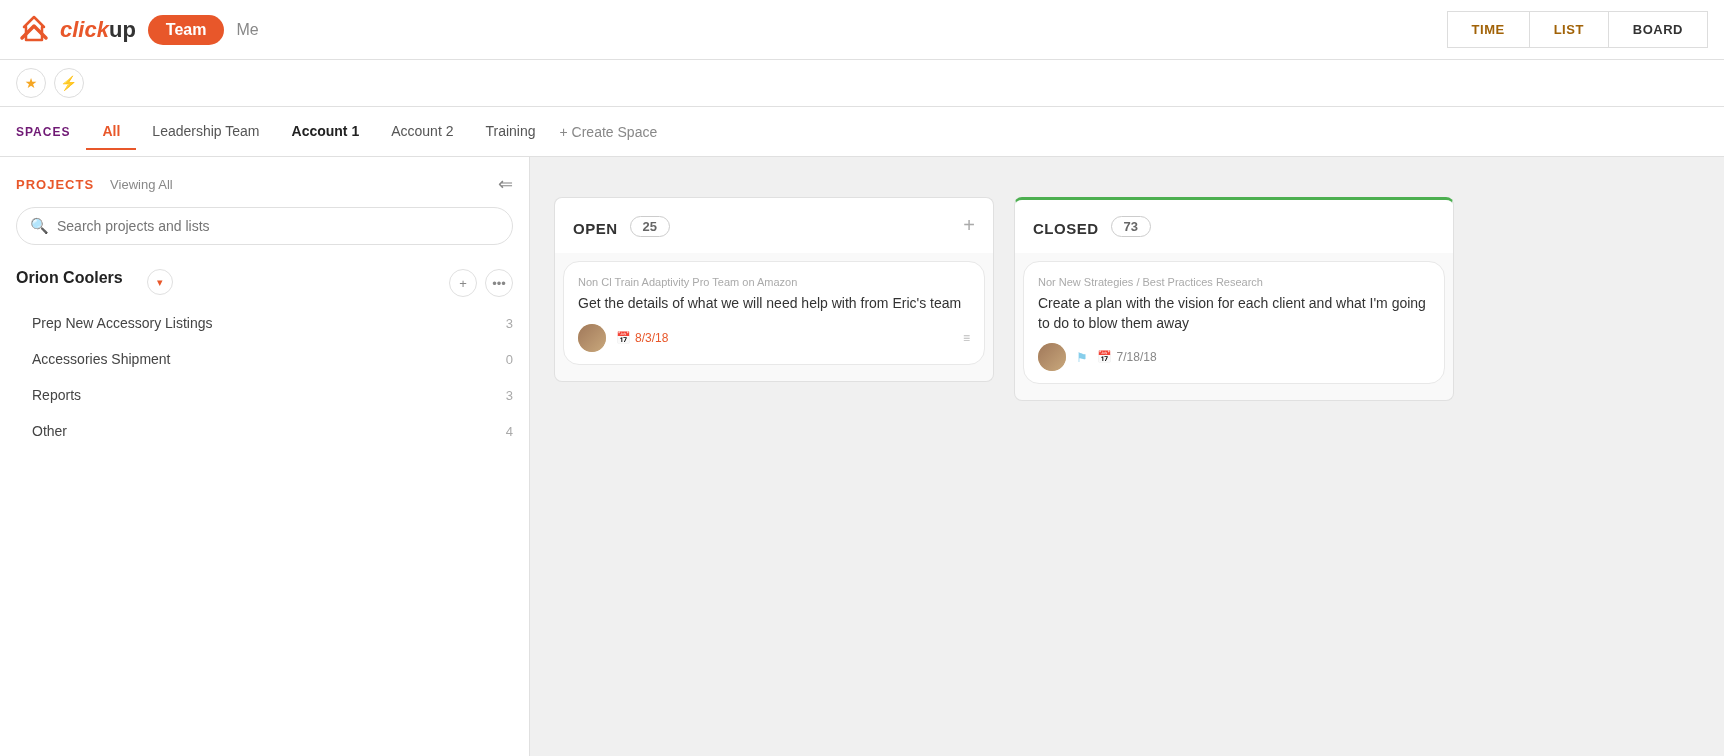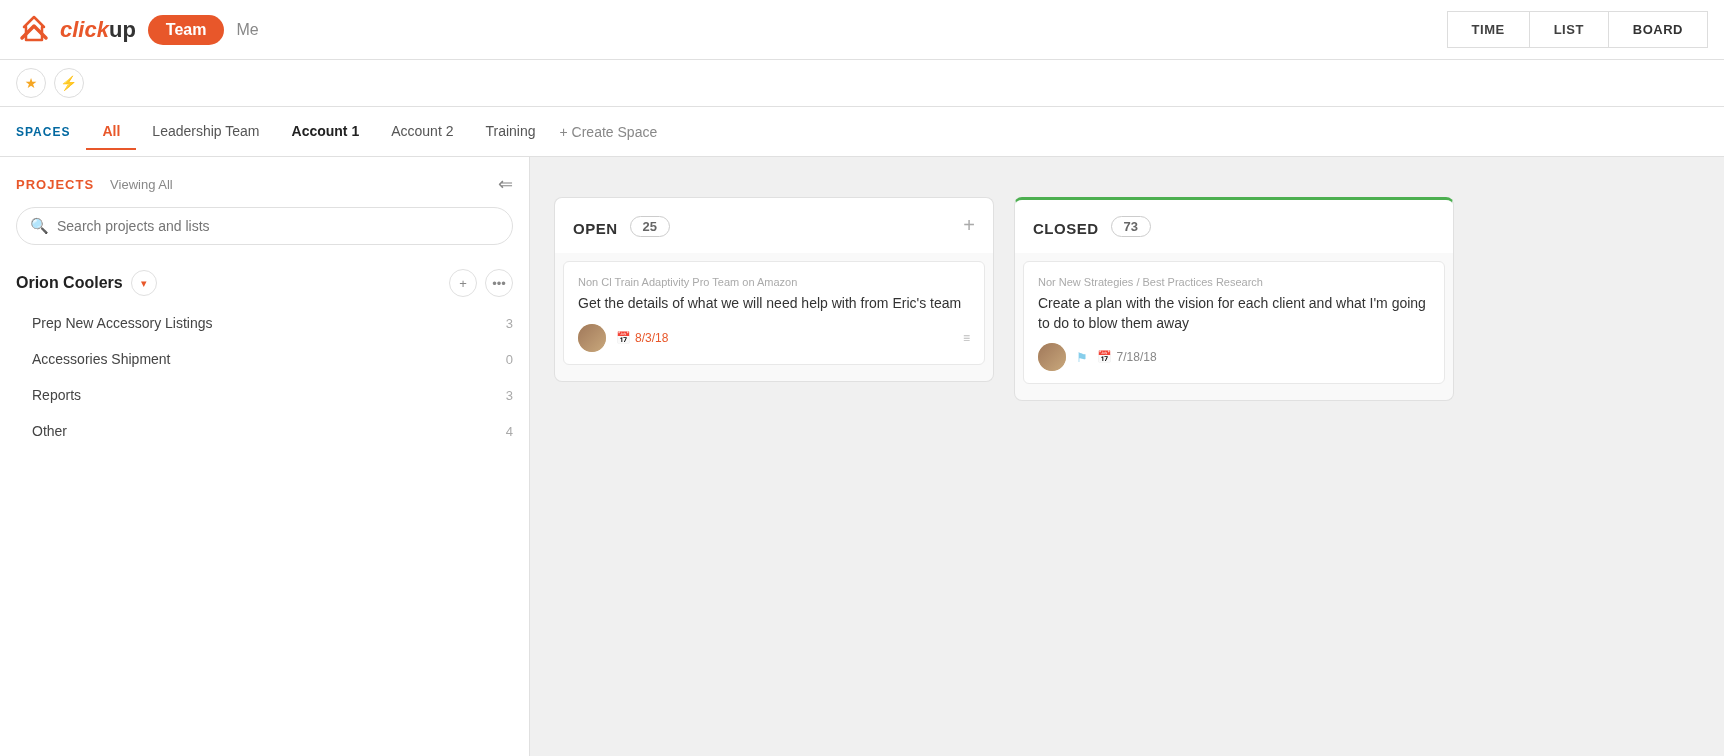--- a/index.html
+++ b/index.html
@@ -46,21 +46,21 @@
     }
     .header-right {
       margin-left: auto;
       display: flex;
       border: 1px solid #ddd;
     }
     .header-tab {
       padding: 10px 24px;
       font-size: 13px;
       font-weight: 600;
-      color: #404040;
+      color: #a16207;
       letter-spacing: 0.5px;
       border-right: 1px solid #ddd;
       cursor: pointer;
       background: #fff;
     }
     .header-tab:last-child { border-right: none; }
     .header-tab.active { color: #333; font-weight: 700; }
 
     
     .sub-icons {
@@ -89,21 +89,21 @@
       align-items: center;
       padding: 0 16px;
       height: 50px;
       background: #fff;
       border-bottom: 1px solid #e0e0e0;
       gap: 0;
     }
     .spaces-label {
       font-size: 12px;
       font-weight: 600;
-      color: #0369a1;
+      color: #701a75;
       letter-spacing: 1px;
       margin-right: 16px;
     }
     .space-item {
       padding: 0 16px;
       height: 37px;
       display: flex;
       align-items: center;
       font-size: 14px;
       color: #555;
@@ -178,23 +178,22 @@
     .search-icon {
       position: absolute;
       left: 14px;
       top: 50%;
       transform: translateY(-50%);
       color: #aaa;
       font-size: 15px;
     }
     .project-group-header {
       display: flex;
-      align-items: center;
       padding: 8px 16px;
-      gap: 8px;
+      gap: 24px;
     }
     .project-name {
       font-size: 16px;
       font-weight: 600;
       color: #222;
     }
     .chevron-down {
       width: 26px;
       height: 26px;
       border-radius: 50%;
@@ -291,21 +290,21 @@
     }
     .kanban-body {
       background: #f9f9f9;
       border: 1px solid #e0e0e0;
       border-top: none;
       border-radius: 0 0 8px 8px;
       padding: 8px;
     }
     .task-card {
       background: #fff;
-      border-radius: 6px;
+      border-radius: 16px;
       border: 1px solid #e8e8e8;
       padding: 14px 14px 12px 14px;
       margin-bottom: 8px;
     }
     .task-context {
       font-size: 11px;
       color: #aaa;
       margin-bottom: 6px;
     }
     .task-title {

